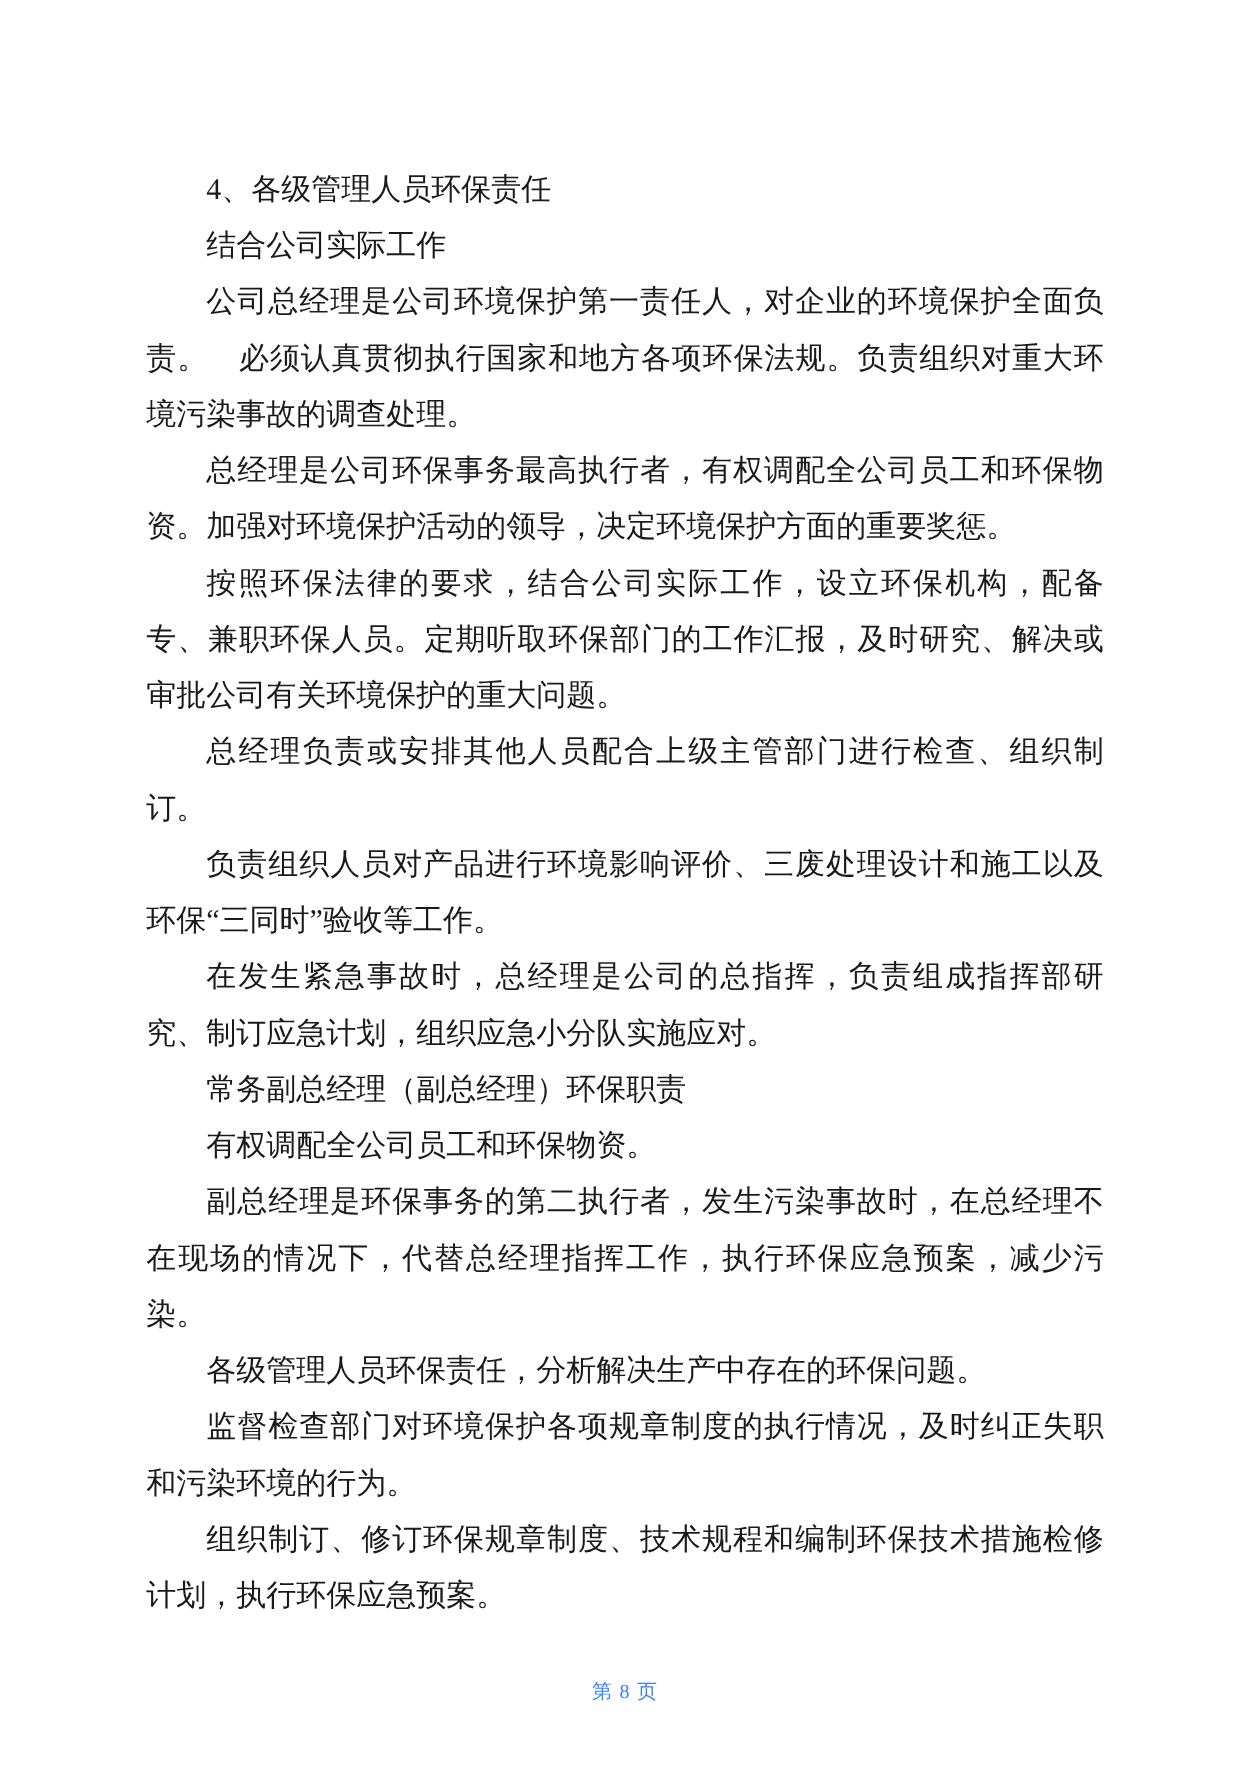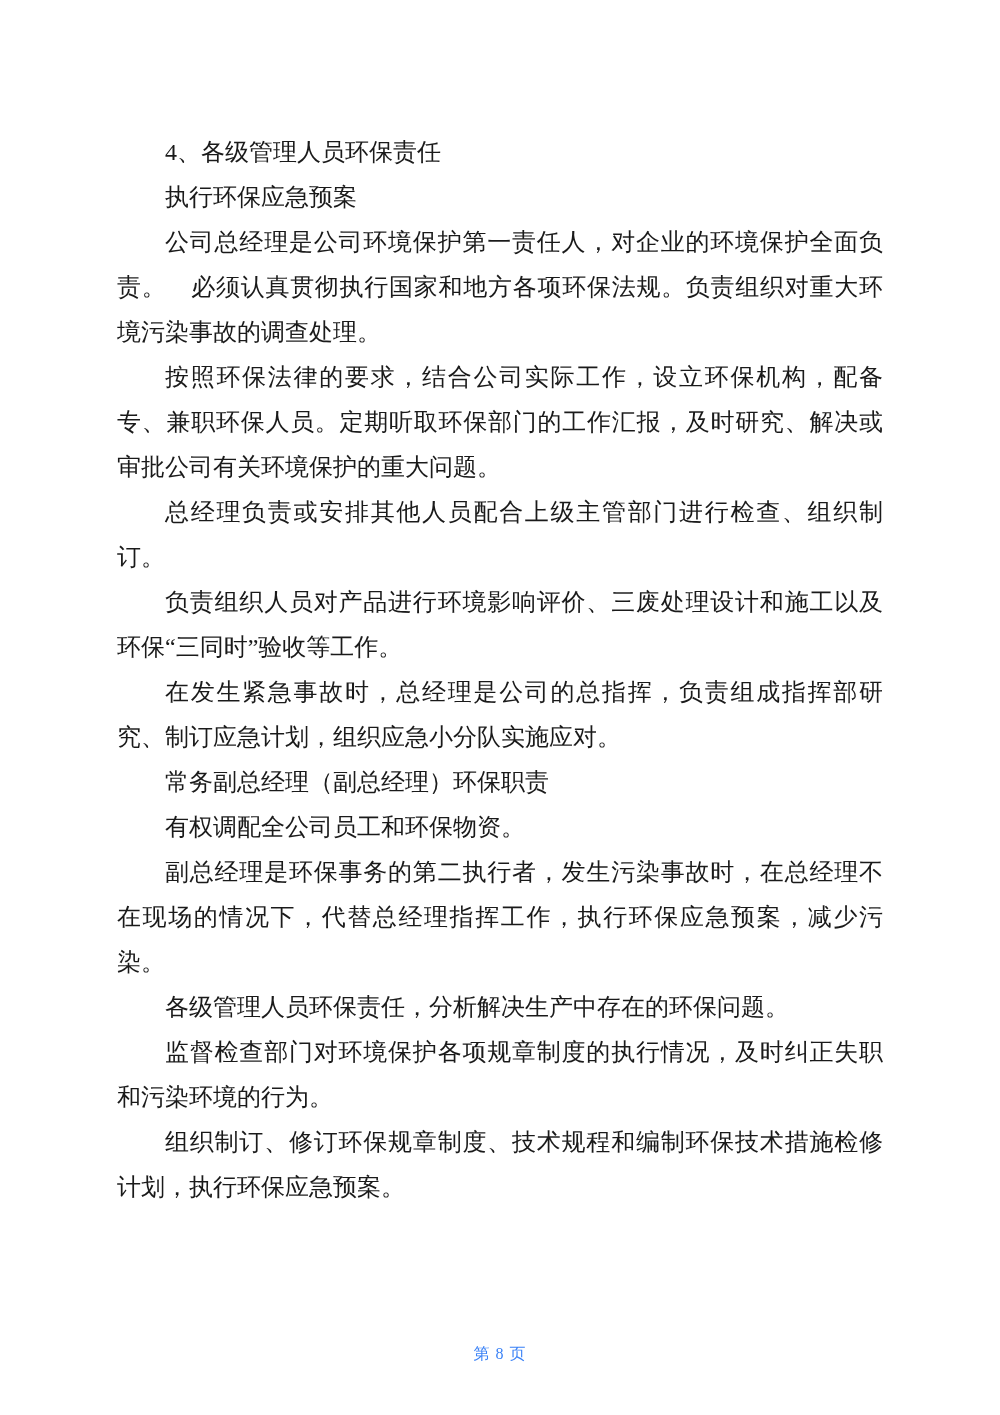--- a/index.html
+++ b/index.html
@@ -51,22 +51,23 @@
     letter-spacing: 1px;
   }
 </style>
 </head>
 <body>
 
 <div class="page">
 
   <div class="doc-body">
     <p>4、各级管理人员环保责任</p>
-    <p>执行环保应急预案</p>
+    <p>结合公司实际工作</p>
     <p>公司总经理是公司环境保护第一责任人，对企业的环境保护全面负责。　必须认真贯彻执行国家和地方各项环保法规。负责组织对重大环境污染事故的调查处理。</p>
+    <p>总经理是公司环保事务最高执行者，有权调配全公司员工和环保物资。加强对环境保护活动的领导，决定环境保护方面的重要奖惩。</p>
     <p>按照环保法律的要求，结合公司实际工作，设立环保机构，配备专、兼职环保人员。定期听取环保部门的工作汇报，及时研究、解决或审批公司有关环境保护的重大问题。</p>
     <p>总经理负责或安排其他人员配合上级主管部门进行检查、组织制订。</p>
     <p>负责组织人员对产品进行环境影响评价、三废处理设计和施工以及环保“三同时”验收等工作。</p>
     <p>在发生紧急事故时，总经理是公司的总指挥，负责组成指挥部研究、制订应急计划，组织应急小分队实施应对。</p>
     <p>常务副总经理（副总经理）环保职责</p>
     <p>有权调配全公司员工和环保物资。</p>
     <p>副总经理是环保事务的第二执行者，发生污染事故时，在总经理不在现场的情况下，代替总经理指挥工作，执行环保应急预案，减少污染。</p>
     <p>各级管理人员环保责任，分析解决生产中存在的环保问题。</p>
     <p>监督检查部门对环境保护各项规章制度的执行情况，及时纠正失职和污染环境的行为。</p>
     <p>组织制订、修订环保规章制度、技术规程和编制环保技术措施检修计划，执行环保应急预案。</p>

